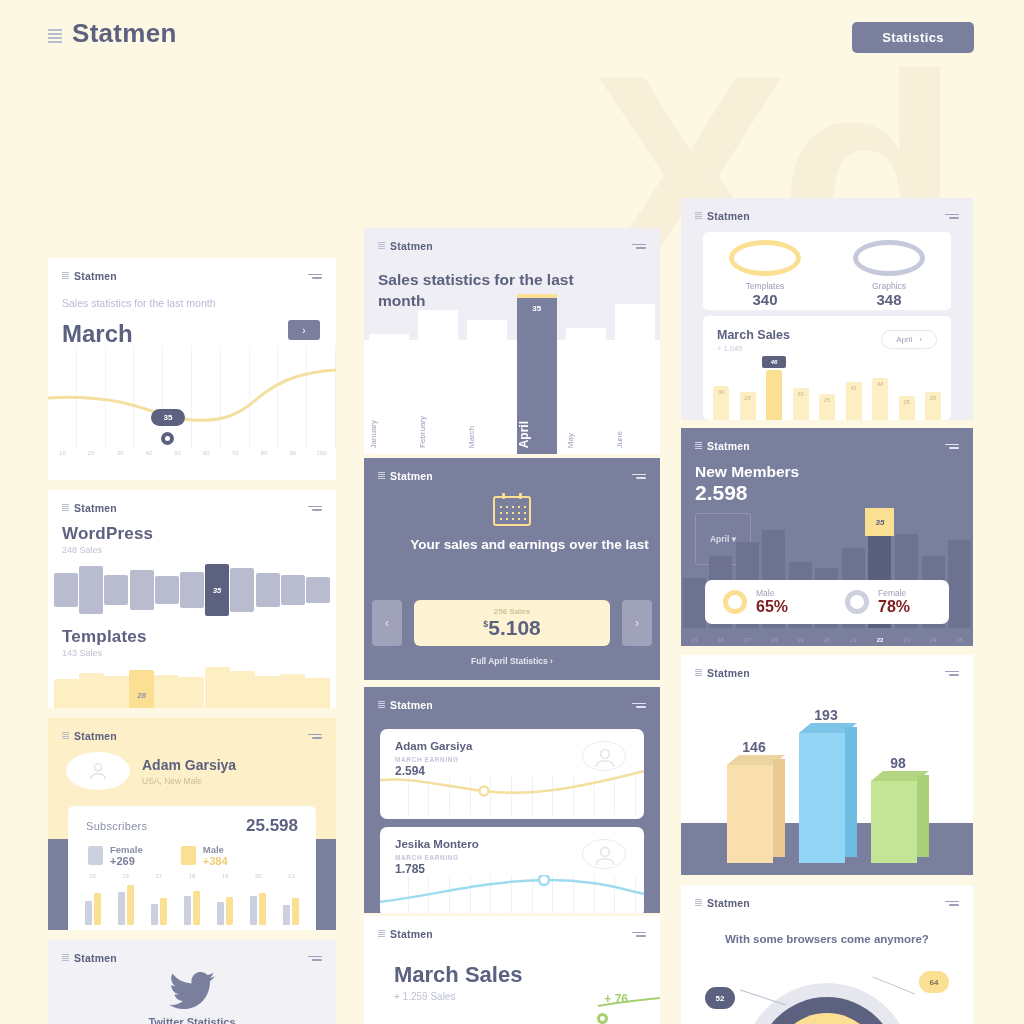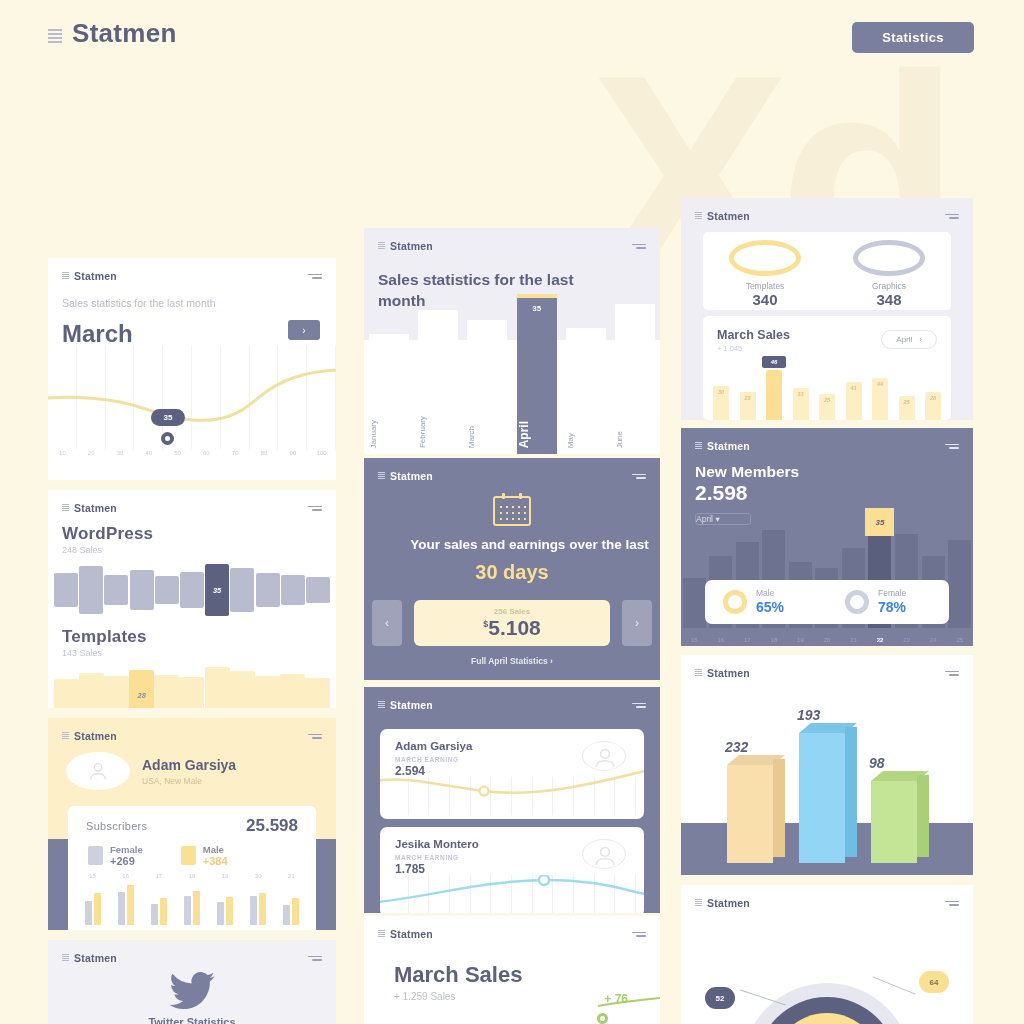--- a/index.html
+++ b/index.html
@@ -180,46 +180,46 @@
   .c9-bar { width: 16px; background: #fdeec4; border-radius: 2px 2px 0 0; position: relative; }
   .c9-bar.hl { background: #fbdf93; }
   .c9-bar b { position: absolute; top: 3px; left: 0; right: 0; text-align: center; font-size: 5.5px; color: #d3c391; font-weight: 700; }
   .c9-tip { position: absolute; left: -4px; top: -14px; width: 24px; height: 12px; background: #5d6180; border-radius: 2px; color: #fff; font-size: 6px; font-weight: 700; display: flex; align-items: center; justify-content: center; }
 
   
   #c10 { left: 681px; top: 428px; width: 292px; height: 218px; background: #7b7f9e; }
   #c10 .head { padding: 12px 14px 0; }
   .c10-t { margin: 11px 0 0 14px; font-size: 15.5px; font-weight: 700; color: #fff; }
   .c10-v { margin: 0 0 0 14px; font-size: 21px; font-weight: 700; color: #fff; }
-  .c10-sel { margin: 8px 0 0 14px; width: 56px; padding: 0 0; text-align: left; border: 1px solid #9296b2; border-radius: 3px; font-size: 8.5px; color: #dcdde7; }
+  .c10-sel { margin: 8px 0 0 14px; width: 56px; padding: 20px 0; text-align: center; border: 1px solid #9296b2; border-radius: 3px; font-size: 8.5px; color: #dcdde7; font-weight: bold; }
   .c10-bars { position: absolute; left: 0; right: 0; bottom: 18px; height: 142px; display: flex; align-items: flex-end; justify-content: space-around; }
   .c10-bar { width: 23px; background: #6e7291; position: relative; }
   .c10-bar.hl { background: #5b5f7e; }
   .c10-tip { position: absolute; left: -3px; top: -2px; width: 29px; height: 28px; background: #fbdf93; color: #5d6180; font-size: 8px; font-weight: 700; display: flex; align-items: center; justify-content: center; }
   .c10-panel { position: absolute; left: 24px; bottom: 22px; width: 244px; height: 44px; background: #fff; border-radius: 7px; display: flex; align-items: center; }
   .c10-half { flex: 1; display: flex; align-items: center; gap: 9px; padding-left: 18px; }
   .donut { width: 24px; height: 24px; border-radius: 50%; }
   .donut.y { border: 5px solid #fbdf93; }
   .donut.g { border: 5px solid #ccced d; border: 5px solid #cdd0de; }
   .c10-hl { font-size: 8.5px; color: #9da0b8; }
-  .c10-hv { font-size: 14px; font-weight: 700; color: #3b82f6; }
+  .c10-hv { font-size: 16px; font-weight: 700; color: #7f1d1d; }
   .c10-axis { position: absolute; left: 0; right: 0; bottom: 3px; display: flex; }
   .c10-axis span { flex: 1; text-align: center; font-size: 6px; color: #9da0b8; }
   .c10-axis span.on { color: #fff; font-weight: 700; }
 
   
   #c11 { left: 681px; top: 655px; width: 292px; height: 220px; background: #fff; }
   #c11 .head { padding: 12px 14px 0; }
   .c11-floor { position: absolute; left: 0; bottom: 0; width: 292px; height: 52px; background: #7b7f9e; }
   .c11-stage { position: absolute; left: 0; right: 0; bottom: 0; height: 200px; }
   .bar3d { position: absolute; bottom: 12px; }
   .bar3d .f { position: absolute; bottom: 0; left: 0; width: 46px; }
   .bar3d .s { position: absolute; bottom: 6px; left: 46px; width: 12px; }
   .bar3d .t { position: absolute; left: 0; width: 46px; height: 10px; transform: skewX(-50deg); transform-origin: bottom left; }
-  .bar3d .v { position: absolute; left: -2px; width: 58px; font-size: 14px; font-weight: 700; color: #5d6180; font-style: italic; }
+  .bar3d .v { position: absolute; left: -2px; width: 58px; text-align: center; font-size: 14px; font-weight: 700; color: #5d6180; }
 
   
   #c12 { left: 681px; top: 885px; width: 292px; height: 139px; background: #fff; }
   #c12 .head { padding: 12px 14px 0; }
   .c12-q { margin-top: 22px; text-align: center; font-size: 11.5px; font-weight: 700; color: #6d7191; line-height: 1.5; padding: 0 28px; }
   .c12-donut { position: absolute; left: 50%; transform: translateX(-50%); top: 98px; width: 170px; height: 170px; border-radius: 50%; background: #e7e8ef; }
   .c12-donut .r2 { position: absolute; inset: 14px; border-radius: 50%; background: #5d6180; }
   .c12-donut .r3 { position: absolute; inset: 30px; border-radius: 50%; background: #fbdf93; }
   .c12-b { position: absolute; border-radius: 11px; height: 22px; min-width: 30px; display: flex; align-items: center; justify-content: center; font-size: 8px; font-weight: 700; }
   .c12-b.a { left: 24px; top: 102px; background: #5d6180; color: #fff; }
@@ -486,21 +486,20 @@
       <span class="menu-icon light">
           <i></i>
           <i></i>
         </span>
     </div>
     <div class="cal-icon">
         <i class="l"></i>
         <i class="r"></i>
       </div>
     <div class="c6-t1">Your sales and earnings over the last</div>
-    <div class="c6-t2">30 days</div>
     <div class="arrw l">‹</div>
     <div class="arrw r">›</div>
     <div class="c6-center">
       <div class="c6-sales">256 Sales</div>
       <div class="c6-amt"><sup>$</sup><span>5.108</span></div>
     </div>
     <div class="c6-link">Full April Statistics  ›</div>
   </div>
 
   <div class="card" id="c7">
@@ -729,21 +728,21 @@
         <span class="ch-name">Statmen</span>
       </span>
       <span class="menu-icon">
           <i></i>
           <i></i>
         </span>
     </div>
     <div class="c11-floor"></div>
     <div class="c11-stage">
       <div class="bar3d" style="left:46px;">
-        <div class="v" style="bottom:108px">232</div>
+        <div class="v" style="bottom:108px">146</div>
         <div class="t" style="bottom:98px; background:#ecd3a2"></div>
         <div class="s" style="height:98px; background:#e8c98f"></div>
         <div class="f" style="height:98px; background:#f8dfac"></div>
 
       </div>
       <div class="bar3d" style="left:118px;">
         <div class="v" style="bottom:140px">193</div>
         <div class="t" style="bottom:130px; background:#7cc5e8"></div>
         <div class="s" style="height:130px; background:#6fbde2"></div>
         <div class="f" style="height:130px; background:#93d5f4"></div>
@@ -763,20 +762,21 @@
     <div class="card-head head">
       <span class="ch-brand">
         <i class="ch-icon"></i>
         <span class="ch-name">Statmen</span>
       </span>
       <span class="menu-icon">
           <i></i>
           <i></i>
         </span>
     </div>
+    <div class="c12-q">With some browsers come anymore?</div>
     <div class="c12-donut">
       <div class="r2"></div>
       <div class="r3"></div>
 
     </div>
     <div class="c12-ln" style="left:58px;top:112px;width:48px;transform:rotate(18deg)"></div>
     <div class="c12-ln" style="right:56px;top:100px;width:46px;transform:rotate(22deg)"></div>
     <div class="c12-b a">52</div>
     <div class="c12-b b">64</div>
   </div>

